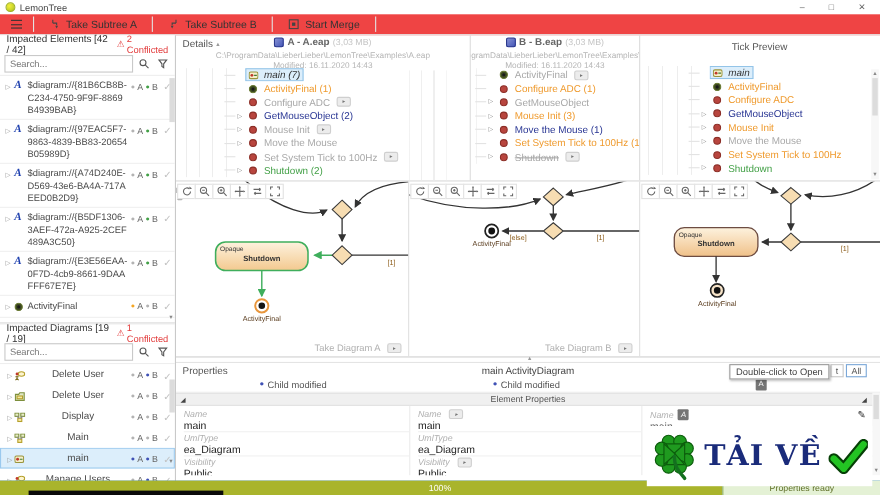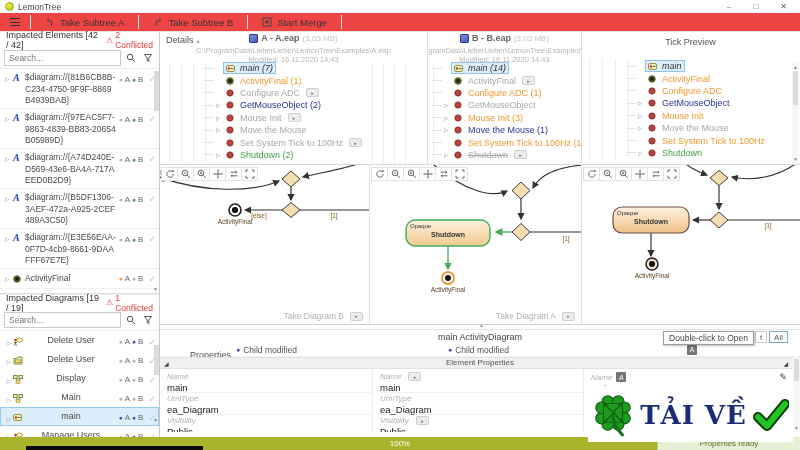--- a/index.html
+++ b/index.html
@@ -87,21 +87,21 @@
 .dg-panel.pm{width:218px;}
 .dg-toolbar{position:absolute;top:2px;left:2px;display:flex;z-index:2;}
 .dg-tbtn{width:17px;height:14px;border:1px solid #e2e2e2;margin-left:-1px;display:flex;align-items:center;justify-content:center;background:#fff;}
 .dg-canvas{position:absolute;inset:0;}
 .take-diag{position:absolute;right:6px;bottom:3px;display:flex;align-items:center;gap:3px;font-size:8.5px;color:#b0b0b0;z-index:2;}
 .splitter{height:5px;position:relative;border-bottom:1px solid #e4e4e4;flex:none;}
 .splitter:after{content:"▴";position:absolute;left:50%;top:-4px;font-size:6px;color:#999;}
 
 .props{height:102px;position:relative;font-size:9px;display:flex;flex-direction:column;background:#fff;}
 .pr-hdr{height:13px;position:relative;flex:none;}
-.pr-label{position:absolute;left:6px;top:20px;color:#555;margin-left:24px;}
+.pr-label{position:absolute;left:6px;top:2px;color:#555;}
 .pr-title{position:absolute;left:0;right:0;top:2px;text-align:center;color:#444;}
 .pr-filters{position:absolute;right:12px;top:1px;display:flex;gap:2px;z-index:4;}
 .pr-fbtn{height:12px;padding:0 4px;border:1px solid #c9c9c9;background:#fff;font-size:8px;color:#555;display:flex;align-items:center;}
 .pr-fbtn.all{border-color:#7aa7d8;}
 .tooltip{position:absolute;right:46px;top:1px;background:#fff;border:1px solid #9a9a9a;box-shadow:1px 1px 2px rgba(0,0,0,.25);padding:1px 5px;font-size:8.5px;color:#444;white-space:nowrap;z-index:6;}
 .status-row{height:14px;display:flex;border-bottom:1px solid #f2f2f2;flex:none;}
 .st-cell{display:flex;align-items:center;justify-content:center;gap:3px;color:#555;font-size:8.5px;}
 .st-cell.ca{width:213px;}.st-cell.cb{width:211px;}.st-cell.cm{width:216px;}
 .bullet{color:#3f51b5;font-size:7px;}
 .badge-a{width:10px;height:10px;background:#757575;color:#fff;font-size:7px;display:inline-flex;align-items:center;justify-content:center;border-radius:1px;flex:none;}
@@ -562,34 +562,20 @@
         <div class="dc-hdr">
           <div class="dc-title">
               <span class="eap-ico"></span>
               <span>B - B.eap</span>
               <span class="dc-size">(3,03 MB)</span>
             </div>
           <div class="dc-path">C:\ProgramData\LieberLieber\LemonTree\Examples\B.eap</div>
           <div>Modified: 16.11.2020 14:43</div>
         </div>
         <div class="tree tb" id="tree-b">
-            <div class="trow sel">
-              <span class="conn"></span>
-              <span class="tarrow"></span>
-              <span class="rcontent">
-                <span class="tico">
-                  <svg width="9" height="9">
-                    <rect x="0.5" y="1.5" width="8" height="6" rx="1.5" fill="#f5efc9" stroke="#9a943c"></rect>
-                    <circle cx="3" cy="4.5" r="1.3" fill="#c0392b"></circle>
-                    <path d="M5,4.5 h2.5" stroke="#3e7d34"></path>
-                  </svg>
-                </span>
-                <span class="tlabel" style="color:#333">main (14)</span>
-              </span>
-            </div>
             <div class="trow">
               <span class="conn"></span>
               <span class="tarrow"></span>
               <span class="rcontent">
                 <span class="tico">
                   <svg width="8" height="8">
                     <circle cx="4" cy="4" r="3.3" fill="#3d4a20" stroke="#6b7c34"></circle>
                     <circle cx="4" cy="4" r="1.4" fill="#1a1a1a"></circle>
                   </svg>
                 </span>
@@ -785,93 +771,20 @@
 
     <div class="diagrams">
       <div class="dg-hdr">
         <div class="dg-label">
             <span>Diagrams</span>
             <span class="caret">▾</span>
           </div>
         <div class="dg-title"><span>main:ActivityDiagram</span><span class="dg-title-ico"></span></div>
       </div>
       <div class="dg-row">
-        <div class="dg-panel pb">
-          <div class="dg-toolbar" id="dtb-b">
-              <span class="dg-tbtn">
-                <span>
-                  <svg width="10" height="10" fill="none" stroke="#666">
-                    <path d="M8.2,5 a3.2,3.2 0 1 1 -1.1,-2.4"></path>
-                    <path d="M7.1,0.6 L7.3,3.1 L9.6,2.4 Z" fill="#666" stroke="none"></path>
-                  </svg>
-                </span>
-              </span>
-              <span class="dg-tbtn">
-                <span>
-                  <svg width="10" height="10" fill="none" stroke="#666">
-                    <circle cx="4" cy="4" r="2.8"></circle>
-                    <path d="M6.2,6.2 L9,9 M2.8,4 h2.4"></path>
-                  </svg>
-                </span>
-              </span>
-              <span class="dg-tbtn">
-                <span>
-                  <svg width="10" height="10" fill="none" stroke="#666">
-                    <circle cx="4" cy="4" r="2.8"></circle>
-                    <path d="M6.2,6.2 L9,9 M2.8,4 h2.4 M4,2.8 v2.4"></path>
-                  </svg>
-                </span>
-              </span>
-              <span class="dg-tbtn">
-                <span>
-                  <svg width="10" height="10" fill="none" stroke="#666">
-                    <path d="M5,1.5 V8.5 M1.5,5 H8.5"></path>
-                    <path d="M5,0 L4,1.6 H6 Z M5,10 L4,8.4 H6 Z M0,5 L1.6,4 V6 Z M10,5 L8.4,4 V6 Z" fill="#666" stroke="none"></path>
-                  </svg>
-                </span>
-              </span>
-              <span class="dg-tbtn">
-                <span>
-                  <svg width="10" height="10" fill="none" stroke="#666">
-                    <path d="M1.5,3.2 H8 M8,3.2 L6.6,2 M8,3.2 L6.6,4.4 M8.5,6.8 H2 M2,6.8 L3.4,5.6 M2,6.8 L3.4,8"></path>
-                  </svg>
-                </span>
-              </span>
-              <span class="dg-tbtn">
-                <span>
-                  <svg width="10" height="10" fill="none" stroke="#666">
-                    <path d="M1,3.2 V1 H3.2 M6.8,1 H9 V3.2 M9,6.8 V9 H6.8 M3.2,9 H1 V6.8"></path>
-                  </svg>
-                </span>
-              </span>
-            </div>
-          <svg class="dg-canvas" width="210" height="145">
-            <defs>
-                <marker id="kb" markerWidth="6" markerHeight="6" refX="5" refY="3" orient="auto">
-                  <path d="M0,0 L6,3 L0,6 Z" fill="#333"></path>
-                </marker>
-              </defs>
-            <path d="M-6,10 C45,30 95,26 119,16" fill="none" stroke="#333" stroke-width="1.2" marker-end="url(#kb)"></path>
-            <path d="M212,-6 C188,4 158,8 143,12" fill="none" stroke="#333" stroke-width="1.2" marker-end="url(#kb)"></path>
-            <path d="M131,22 L131,35" fill="none" stroke="#333" stroke-width="1.2" marker-end="url(#kb)"></path>
-            <polygon points="131,6 140,14 131,22 122,14" fill="#f7ddb2" stroke="#3a3a3a"></polygon>
-            <path d="M122,45 L85,45" fill="none" stroke="#333" stroke-width="1.2" marker-end="url(#kb)"></path>
-            <path d="M140,45 L210,45" fill="none" stroke="#333" stroke-width="1.2"></path>
-            <polygon points="131,37.5 140,45 131,52.5 122,45" fill="#f7ddb2" stroke="#3a3a3a"></polygon>
-            <circle cx="75" cy="45" r="6" fill="#fff" stroke="#222" stroke-width="1.6"></circle>
-            <circle cx="75" cy="45" r="3.1" fill="#111"></circle>
-            <text x="75" y="59" font-size="6.5" fill="#5a3c1e" text-anchor="middle">ActivityFinal</text>
-            <text x="99" y="53" font-size="6.5" fill="#8a5a16" text-anchor="middle">[else]</text>
-            <text x="174" y="53" font-size="6.5" fill="#8a5a16" text-anchor="middle">[1]</text>
-          </svg>
-          <div class="take-diag">
-              <span>Take Diagram B</span>
-              <span class="take-mini">▸</span>
-            </div>
-        </div>
         <div class="dg-panel pa">
           <div class="dg-toolbar" id="dtb-a">
               <span class="dg-tbtn">
                 <span>
                   <svg width="10" height="10" fill="none" stroke="#666">
                     <path d="M8.2,5 a3.2,3.2 0 1 1 -1.1,-2.4"></path>
                     <path d="M7.1,0.6 L7.3,3.1 L9.6,2.4 Z" fill="#666" stroke="none"></path>
                   </svg>
                 </span>
               </span>
@@ -941,20 +854,93 @@
             <circle cx="78" cy="113" r="6" fill="#fff" stroke="#e8963c" stroke-width="1.8"></circle>
             <circle cx="78" cy="113" r="3" fill="#151515"></circle>
             <text x="78" y="127" font-size="6.5" fill="#5a3c1e" text-anchor="middle">ActivityFinal</text>
             <text x="196" y="76" font-size="6.5" fill="#8a5a16" text-anchor="middle">[1]</text>
           </svg>
           <div class="take-diag">
               <span>Take Diagram A</span>
               <span class="take-mini">▸</span>
             </div>
         </div>
+        <div class="dg-panel pb">
+          <div class="dg-toolbar" id="dtb-b">
+              <span class="dg-tbtn">
+                <span>
+                  <svg width="10" height="10" fill="none" stroke="#666">
+                    <path d="M8.2,5 a3.2,3.2 0 1 1 -1.1,-2.4"></path>
+                    <path d="M7.1,0.6 L7.3,3.1 L9.6,2.4 Z" fill="#666" stroke="none"></path>
+                  </svg>
+                </span>
+              </span>
+              <span class="dg-tbtn">
+                <span>
+                  <svg width="10" height="10" fill="none" stroke="#666">
+                    <circle cx="4" cy="4" r="2.8"></circle>
+                    <path d="M6.2,6.2 L9,9 M2.8,4 h2.4"></path>
+                  </svg>
+                </span>
+              </span>
+              <span class="dg-tbtn">
+                <span>
+                  <svg width="10" height="10" fill="none" stroke="#666">
+                    <circle cx="4" cy="4" r="2.8"></circle>
+                    <path d="M6.2,6.2 L9,9 M2.8,4 h2.4 M4,2.8 v2.4"></path>
+                  </svg>
+                </span>
+              </span>
+              <span class="dg-tbtn">
+                <span>
+                  <svg width="10" height="10" fill="none" stroke="#666">
+                    <path d="M5,1.5 V8.5 M1.5,5 H8.5"></path>
+                    <path d="M5,0 L4,1.6 H6 Z M5,10 L4,8.4 H6 Z M0,5 L1.6,4 V6 Z M10,5 L8.4,4 V6 Z" fill="#666" stroke="none"></path>
+                  </svg>
+                </span>
+              </span>
+              <span class="dg-tbtn">
+                <span>
+                  <svg width="10" height="10" fill="none" stroke="#666">
+                    <path d="M1.5,3.2 H8 M8,3.2 L6.6,2 M8,3.2 L6.6,4.4 M8.5,6.8 H2 M2,6.8 L3.4,5.6 M2,6.8 L3.4,8"></path>
+                  </svg>
+                </span>
+              </span>
+              <span class="dg-tbtn">
+                <span>
+                  <svg width="10" height="10" fill="none" stroke="#666">
+                    <path d="M1,3.2 V1 H3.2 M6.8,1 H9 V3.2 M9,6.8 V9 H6.8 M3.2,9 H1 V6.8"></path>
+                  </svg>
+                </span>
+              </span>
+            </div>
+          <svg class="dg-canvas" width="210" height="145">
+            <defs>
+                <marker id="kb" markerWidth="6" markerHeight="6" refX="5" refY="3" orient="auto">
+                  <path d="M0,0 L6,3 L0,6 Z" fill="#333"></path>
+                </marker>
+              </defs>
+            <path d="M-6,10 C45,30 95,26 119,16" fill="none" stroke="#333" stroke-width="1.2" marker-end="url(#kb)"></path>
+            <path d="M212,-6 C188,4 158,8 143,12" fill="none" stroke="#333" stroke-width="1.2" marker-end="url(#kb)"></path>
+            <path d="M131,22 L131,35" fill="none" stroke="#333" stroke-width="1.2" marker-end="url(#kb)"></path>
+            <polygon points="131,6 140,14 131,22 122,14" fill="#f7ddb2" stroke="#3a3a3a"></polygon>
+            <path d="M122,45 L85,45" fill="none" stroke="#333" stroke-width="1.2" marker-end="url(#kb)"></path>
+            <path d="M140,45 L210,45" fill="none" stroke="#333" stroke-width="1.2"></path>
+            <polygon points="131,37.5 140,45 131,52.5 122,45" fill="#f7ddb2" stroke="#3a3a3a"></polygon>
+            <circle cx="75" cy="45" r="6" fill="#fff" stroke="#222" stroke-width="1.6"></circle>
+            <circle cx="75" cy="45" r="3.1" fill="#111"></circle>
+            <text x="75" y="59" font-size="6.5" fill="#5a3c1e" text-anchor="middle">ActivityFinal</text>
+            <text x="99" y="53" font-size="6.5" fill="#8a5a16" text-anchor="middle">[else]</text>
+            <text x="174" y="53" font-size="6.5" fill="#8a5a16" text-anchor="middle">[1]</text>
+          </svg>
+          <div class="take-diag">
+              <span>Take Diagram B</span>
+              <span class="take-mini">▸</span>
+            </div>
+        </div>
         <div class="dg-panel pm">
           <div class="dg-toolbar" id="dtb-m">
               <span class="dg-tbtn">
                 <span>
                   <svg width="10" height="10" fill="none" stroke="#666">
                     <path d="M8.2,5 a3.2,3.2 0 1 1 -1.1,-2.4"></path>
                     <path d="M7.1,0.6 L7.3,3.1 L9.6,2.4 Z" fill="#666" stroke="none"></path>
                   </svg>
                 </span>
               </span>

